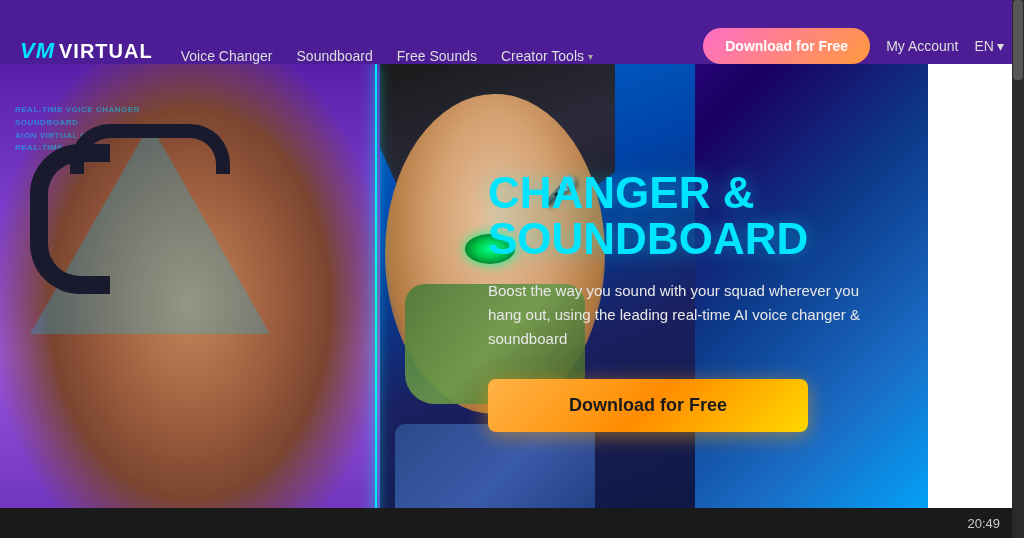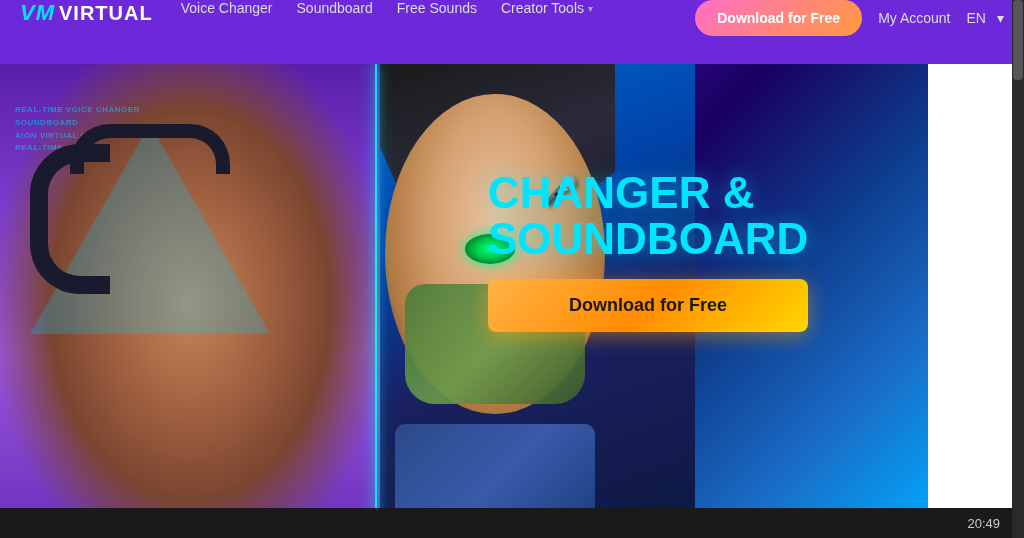--- a/index.html
+++ b/index.html
@@ -6,22 +6,22 @@
     body {
       width: 1024px;
       height: 538px;
       overflow: hidden;
       font-family: Arial, sans-serif;
     }
 
     
     .navbar {
       display: flex;
-      align-items: flex-start;
-      background: #6d28d9;
+      align-items: flex-end;
+      background: #4c1d95;
       height: 64px;
       padding: 0 20px;
       position: relative;
       z-index: 10;
     }
     .logo-area {
       display: flex;
       align-items: center;
       margin-right: 28px;
     }
@@ -81,21 +81,21 @@
     .my-account {
       color: #ddd;
       font-size: 14px;
       cursor: pointer;
     }
     .lang-selector {
       color: #ddd;
       font-size: 14px;
       display: flex;
       align-items: center;
-      gap: 11px;
+      gap: 3px;
       cursor: pointer;
     }
 
     
     .hero {
       position: relative;
       width: 928px;
       height: 474px;
       overflow: hidden;
     }
@@ -395,20 +395,21 @@
     <div class="anime-collar"></div>
     <div class="mic-icon">🎤</div>
   </div>
 
   <div class="hero-content">
     <h1 class="hero-title">
       <br>
       <span>CHANGER &amp;</span><br>
       <span>SOUNDBOARD</span>
     </h1>
+    <p class="hero-subtitle">Boost the way you sound with your squad wherever you hang out, using the leading real-time AI voice changer &amp; soundboard</p>
     <button class="btn-download-hero">Download for Free</button>
   </div>
 
 </section>
 
 <div class="scrollbar">
   <div class="scrollbar-thumb"></div>
 </div>
 
 <div class="taskbar">

